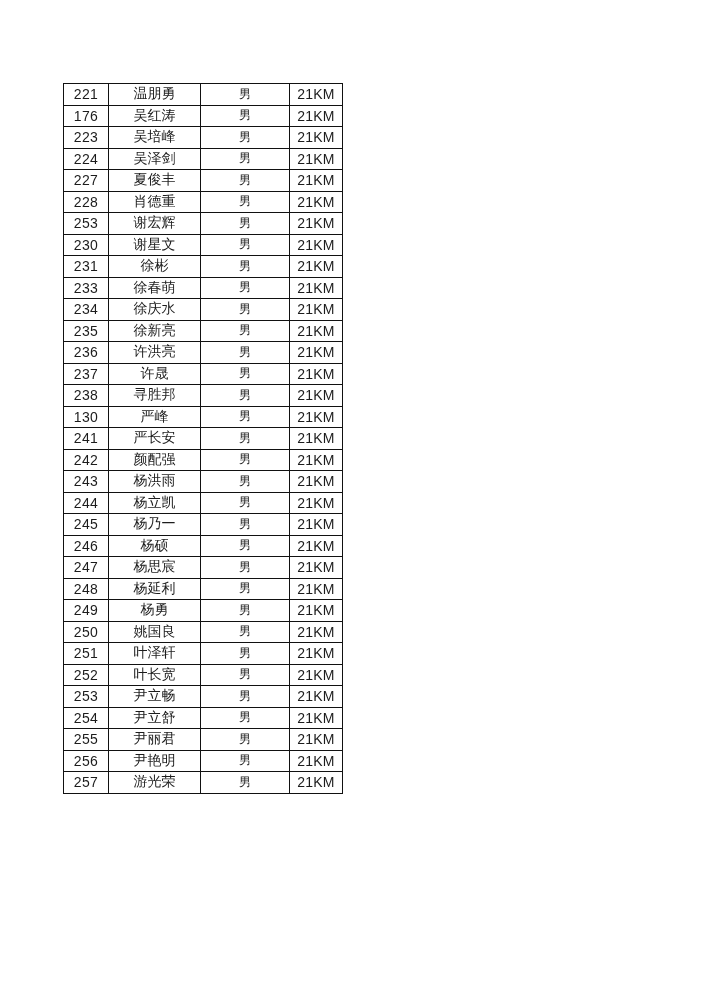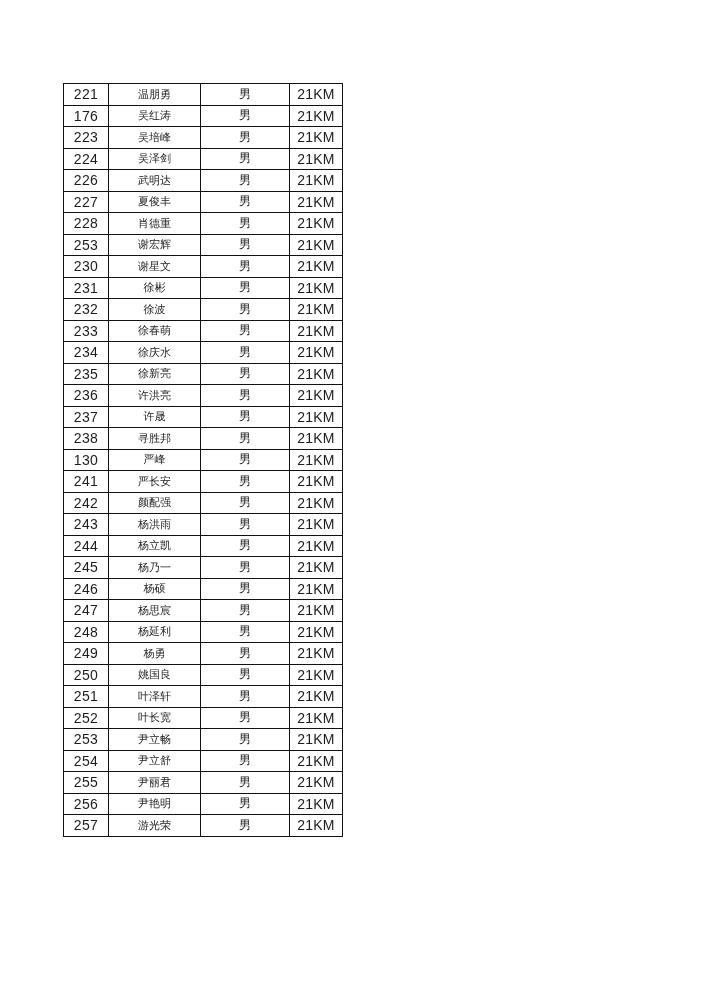--- a/index.html
+++ b/index.html
@@ -27,21 +27,21 @@
     border: 1.5px solid #111111;
     height: 20.5px;
     padding: 0;
     text-align: center;
     vertical-align: middle;
     color: #1c1c1c;
     overflow: hidden;
     white-space: nowrap;
   }
   td.c0 { font-size: 14px; letter-spacing: 0.3px; }
-  td.c1 { font-size: 11px; }
+  td.c1 { font-size: 14px; }
   td.c2 { font-size: 12px; }
   td.c3 { font-size: 14px; letter-spacing: 0.2px; }
 </style>
 </head>
 <body>
 
 <div class="page">
   <table class="roster">
     <colgroup>
       <col style="width:45px">
@@ -68,26 +68,20 @@
           <td class="c2">男</td>
           <td class="c3">21KM</td>
         </tr>
         <tr>
           <td class="c0">224</td>
           <td class="c1">吴泽剑</td>
           <td class="c2">男</td>
           <td class="c3">21KM</td>
         </tr>
         <tr>
-          <td class="c0">226</td>
-          <td class="c1">武明达</td>
-          <td class="c2">男</td>
-          <td class="c3">21KM</td>
-        </tr>
-        <tr>
           <td class="c0">227</td>
           <td class="c1">夏俊丰</td>
           <td class="c2">男</td>
           <td class="c3">21KM</td>
         </tr>
         <tr>
           <td class="c0">228</td>
           <td class="c1">肖德重</td>
           <td class="c2">男</td>
           <td class="c3">21KM</td>
@@ -100,26 +94,20 @@
         </tr>
         <tr>
           <td class="c0">230</td>
           <td class="c1">谢星文</td>
           <td class="c2">男</td>
           <td class="c3">21KM</td>
         </tr>
         <tr>
           <td class="c0">231</td>
           <td class="c1">徐彬</td>
-          <td class="c2">男</td>
-          <td class="c3">21KM</td>
-        </tr>
-        <tr>
-          <td class="c0">232</td>
-          <td class="c1">徐波</td>
           <td class="c2">男</td>
           <td class="c3">21KM</td>
         </tr>
         <tr>
           <td class="c0">233</td>
           <td class="c1">徐春萌</td>
           <td class="c2">男</td>
           <td class="c3">21KM</td>
         </tr>
         <tr>

